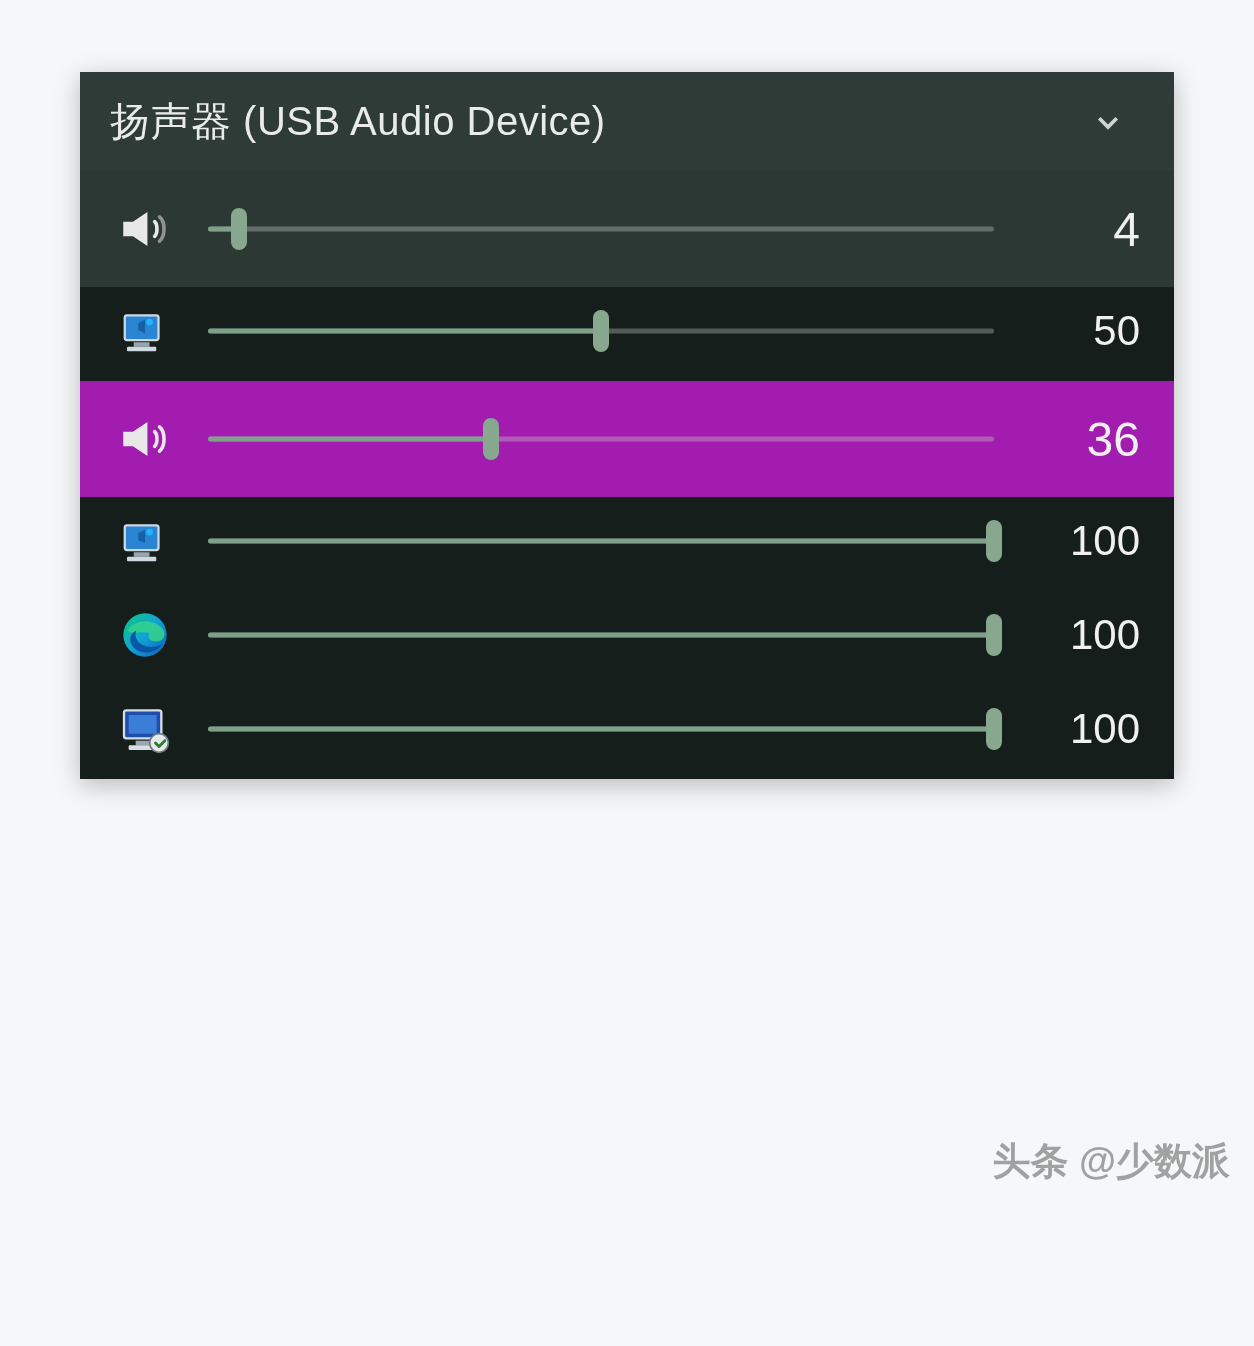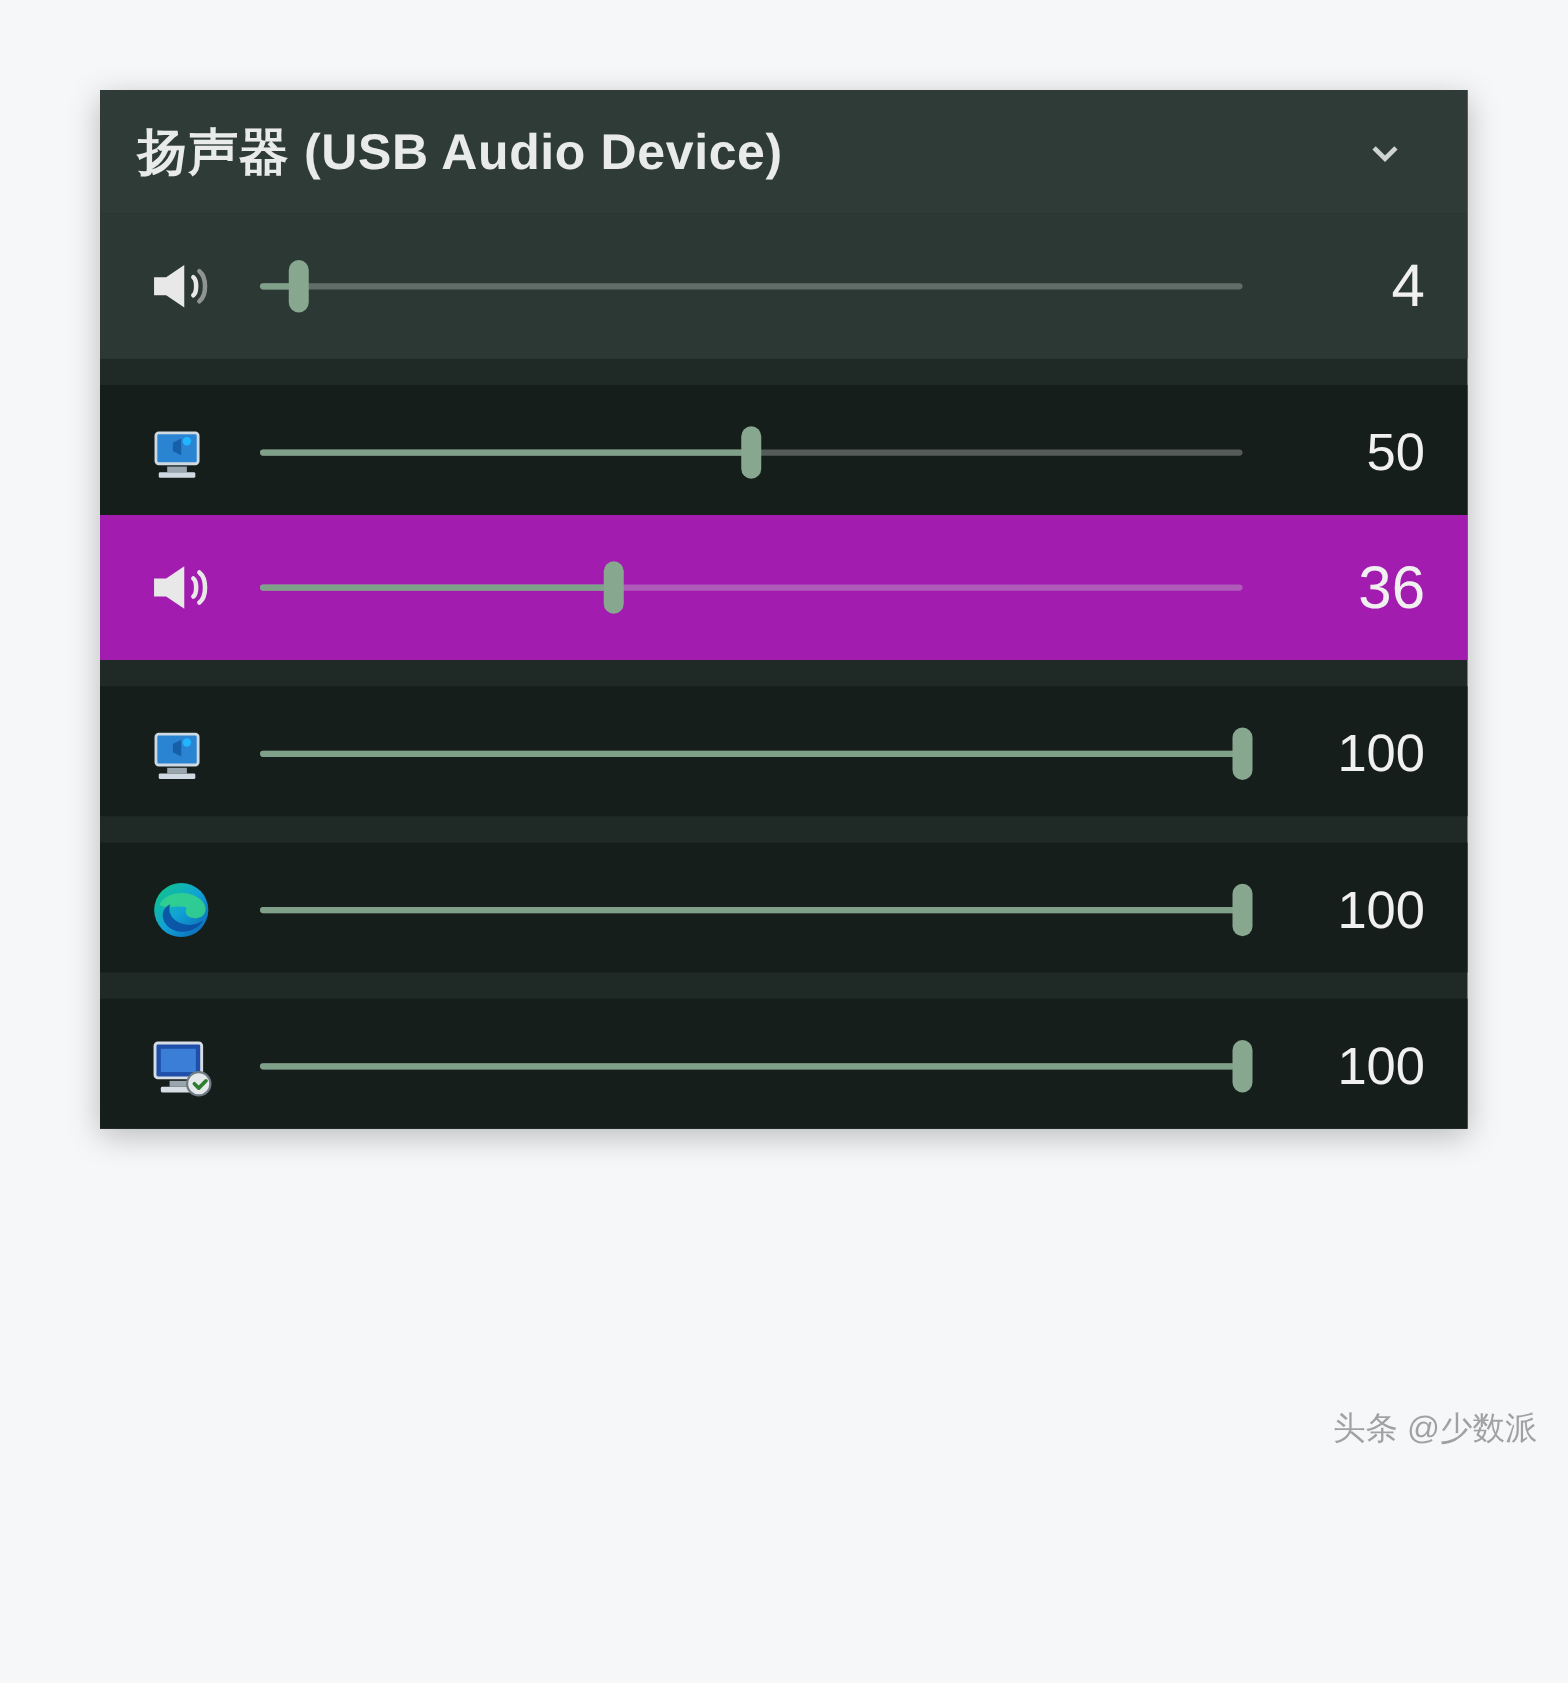--- a/index.html
+++ b/index.html
@@ -18,21 +18,21 @@
     background: #1f2a27;
     box-shadow: 0 6px 24px rgba(0,0,0,.25);
   }
   .device-header {
     display: flex;
     align-items: center;
     justify-content: space-between;
     padding: 22px 48px 22px 30px;
     background: #2e3b36;
     font-size: 40px;
-    font-weight: 700;
+    font-weight: 400;
     letter-spacing: .5px;
     text-align: right;
   }
   .device-header.secondary { background: #293531; }
   .device-header .label { color: #e9ebea; }
   .device-header .chev { width: 36px; height: 36px; display:flex; align-items:center; justify-content:center; }
   .device-header .chev svg { width: 30px; height: 30px; stroke:#cfd3d1; stroke-width:3; fill:none; }
   .row {
     display: flex;
     align-items: center;
@@ -62,29 +62,30 @@
     width: 16px; height: 42px; border-radius: 8px;
     background: #87a88f;
   }
   .value {
     flex: 0 0 120px;
     text-align: right;
     font-size: 48px;
     font-weight: 400;
     color: #f0f0f0;
   }
-  .app-list .row { padding-top: 22px; padding-bottom: 18px; margin-top: 21px; }
+  .app-list .row { padding-top: 12px; padding-bottom: 18px; }
   .app-list .value { font-size: 42px; }
   .watermark {
     position: fixed;
     right: 24px;
-    bottom: 186px;
-    font-size: 26px;
+    bottom: 159px;
+    font-size: 38px;
     color: rgba(0,0,0,.35);
     font-family: "Microsoft YaHei", sans-serif;
+    font-weight: bold;
   }
 </style>
 </head>
 <body>
 
 <div class="panel">
 
   <div class="device-header">
     <span class="label">扬声器 (USB Audio Device)</span>
     <span class="chev">

